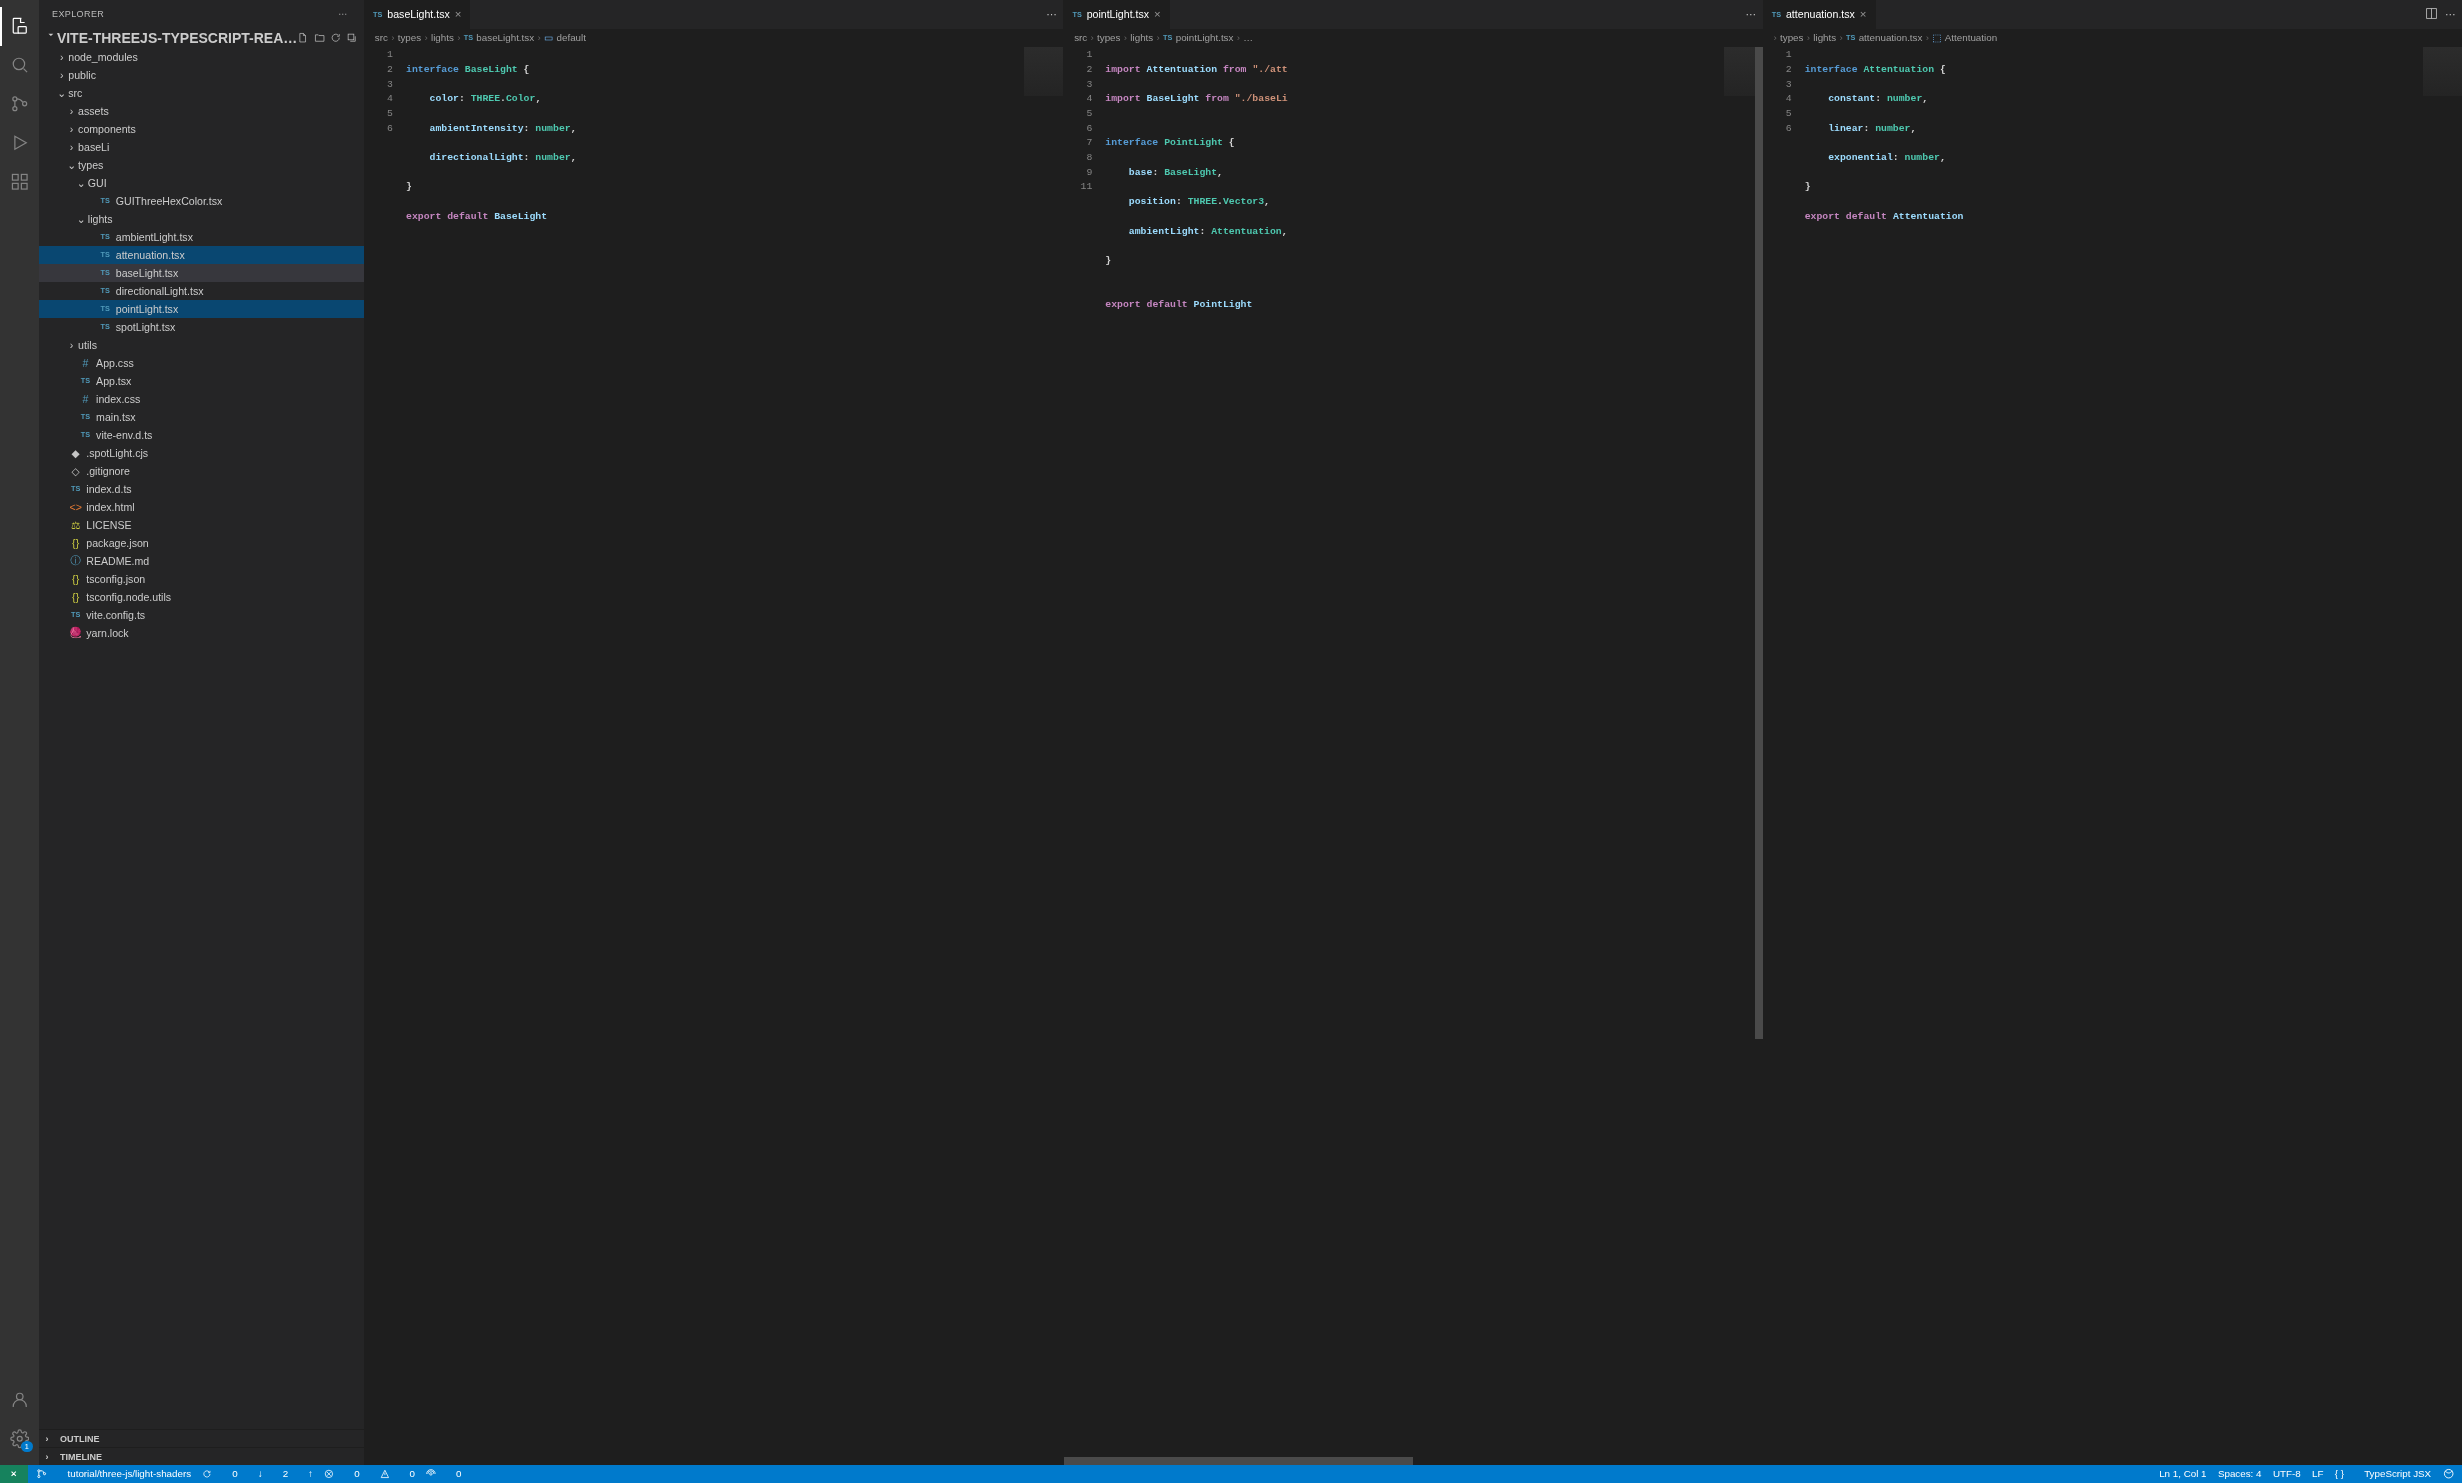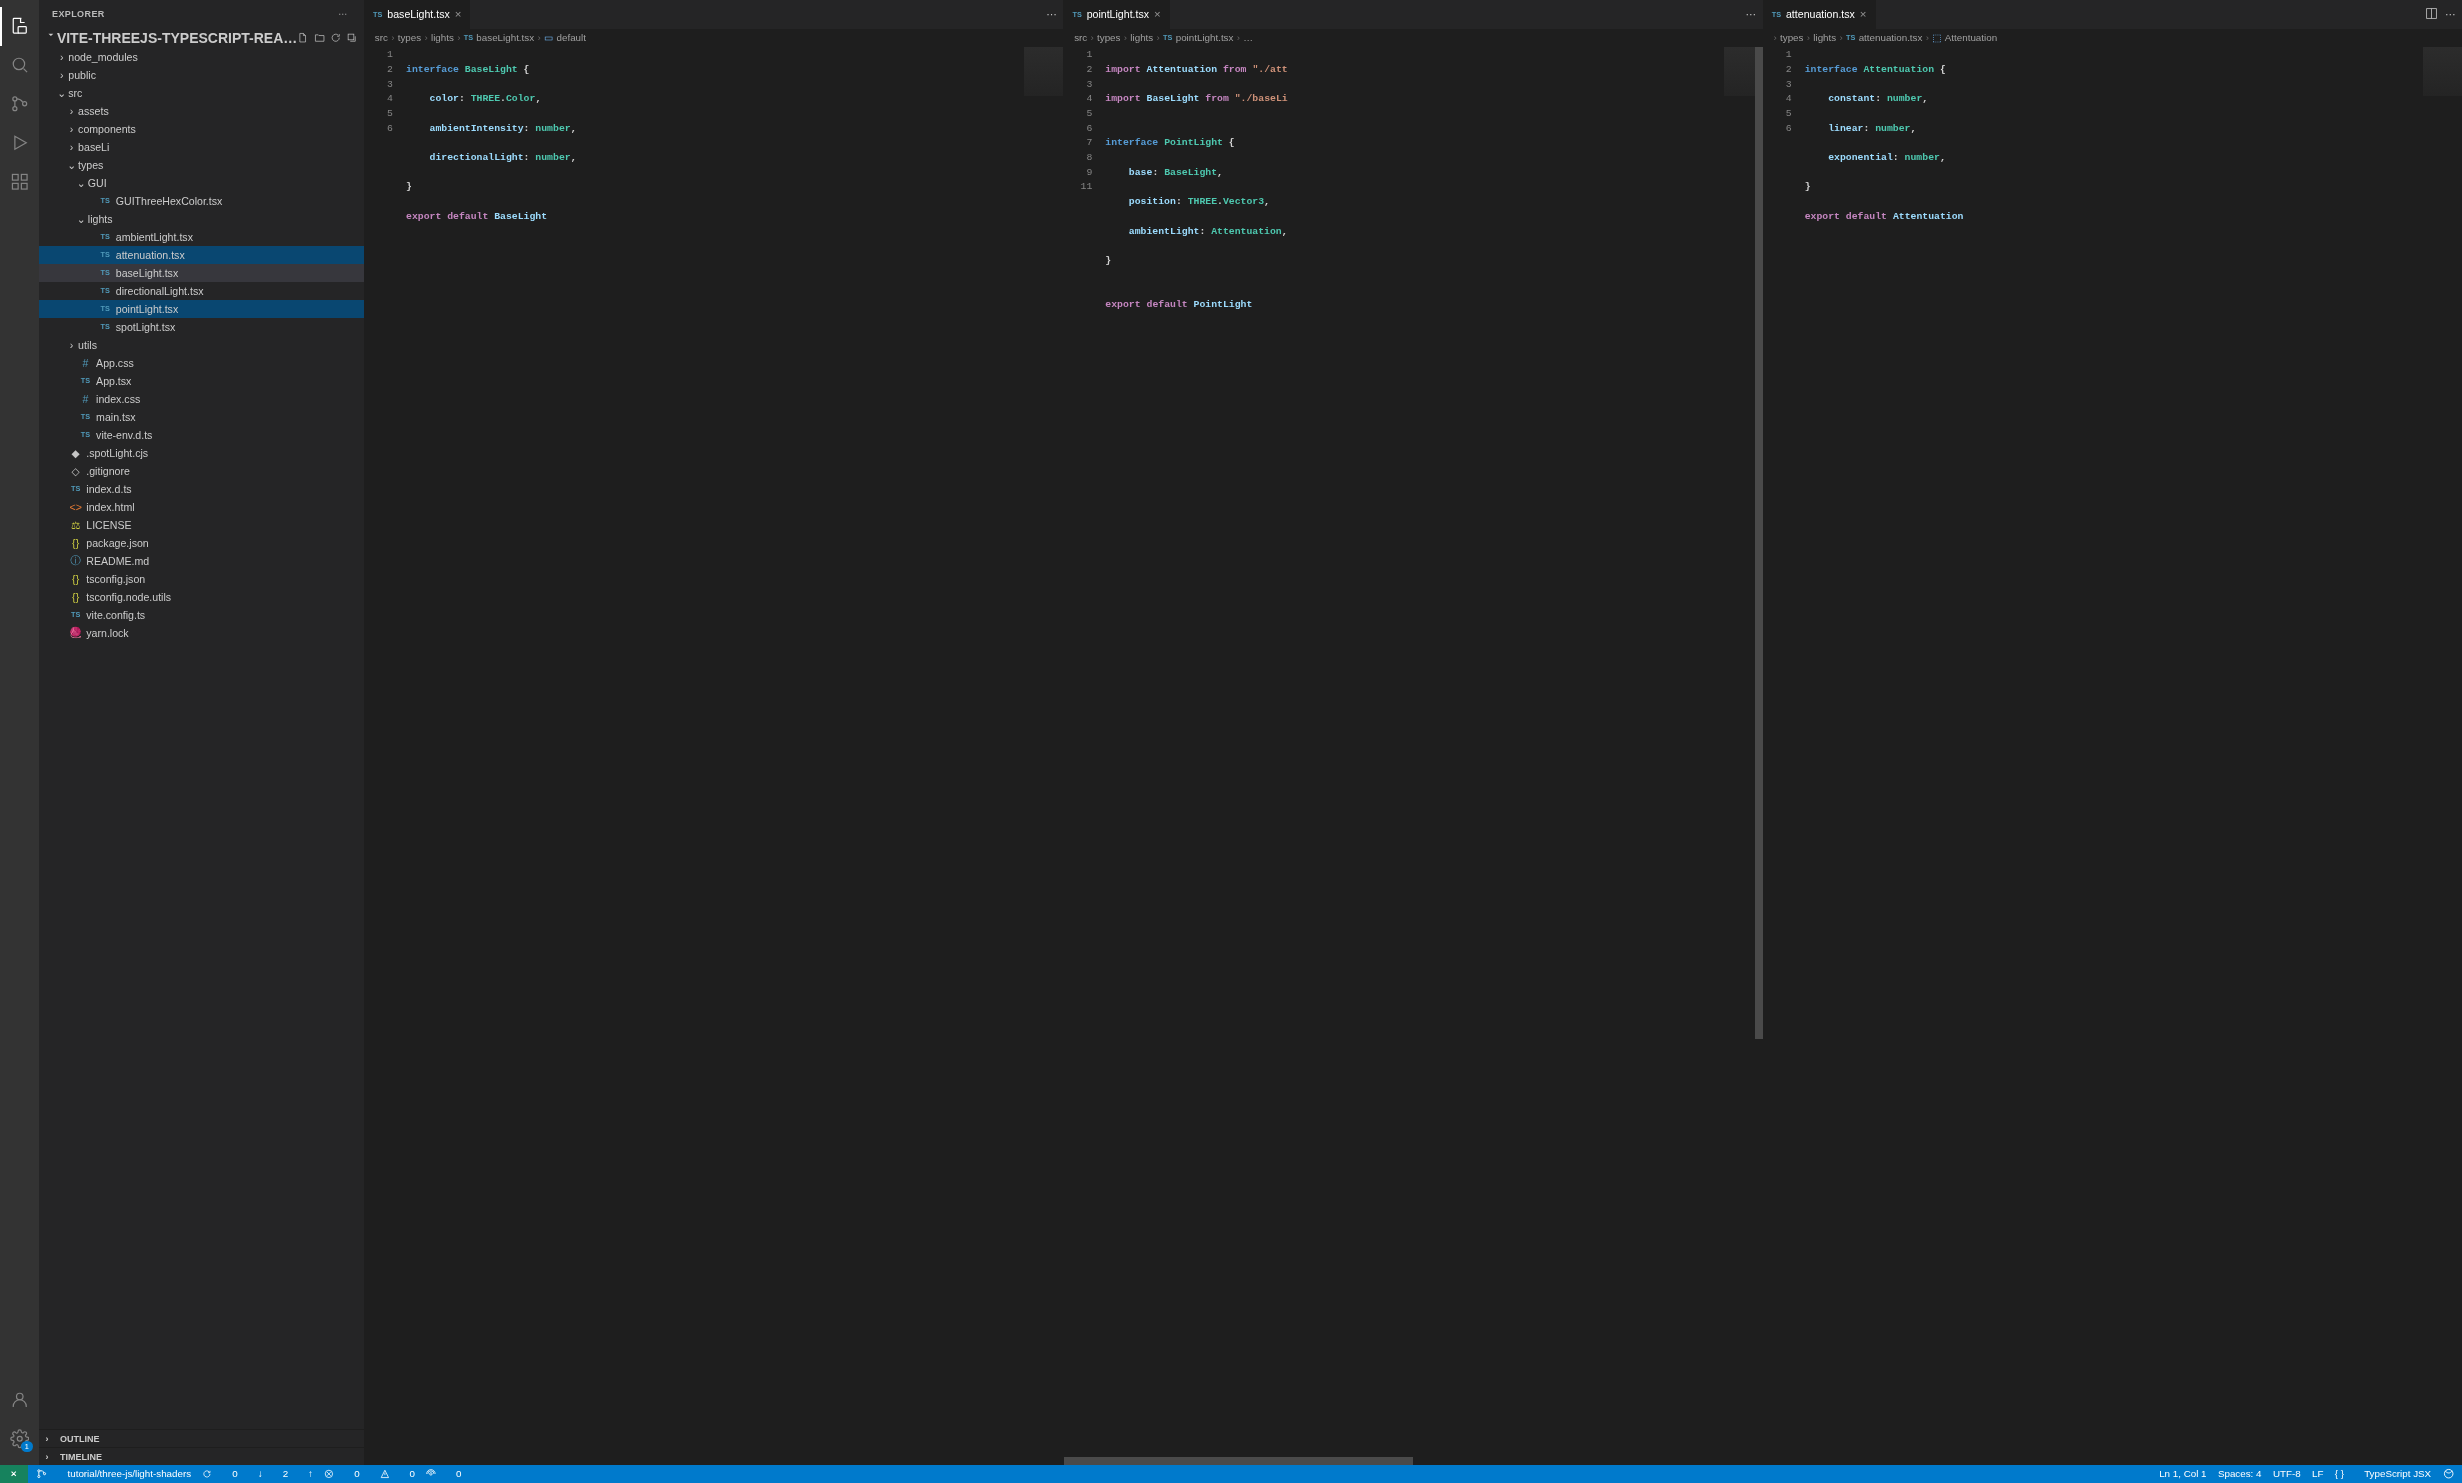--- a/index.html
+++ b/index.html
@@ -39,21 +39,21 @@
   display: flex; align-items: center; justify-content: center; padding: 0 2.4px;
 }
 .sidebar {
   width: 326px; background: #252526; display: flex; flex-direction: column; overflow: hidden;
   border-right: 0.8px solid #1e1e1e;
 }
 .sidebar-header {
   height: 28.5px; display: flex; align-items: center; justify-content: space-between;
   padding: 0 13px; color: #bbbbbb; font-size: 9px; letter-spacing: 0.4px;
 }
-.sidebar-header .title { text-transform: uppercase; font-weight: bold; }
+.sidebar-header .title { text-transform: uppercase; }
 .sidebar-header .dots { cursor: pointer; padding: 1.6px 3.3px; }
 .folder-header {
   display: flex; align-items: flex-start; padding: 1.6px 6.5px; font-size: 14px; font-weight: 700;
   color: #cccccc; cursor: pointer;
 }
 .folder-header .name { flex: 1; white-space: nowrap; overflow: hidden; text-overflow: ellipsis; margin-left: 1.6px;}
 .folder-actions { display: flex; gap: 4.9px; color: #c5c5c5; }
 .folder-actions span { cursor: pointer; }
 .tree { flex: 1; overflow-y: auto; padding-bottom: 6.5px; }
 .tree-item {

